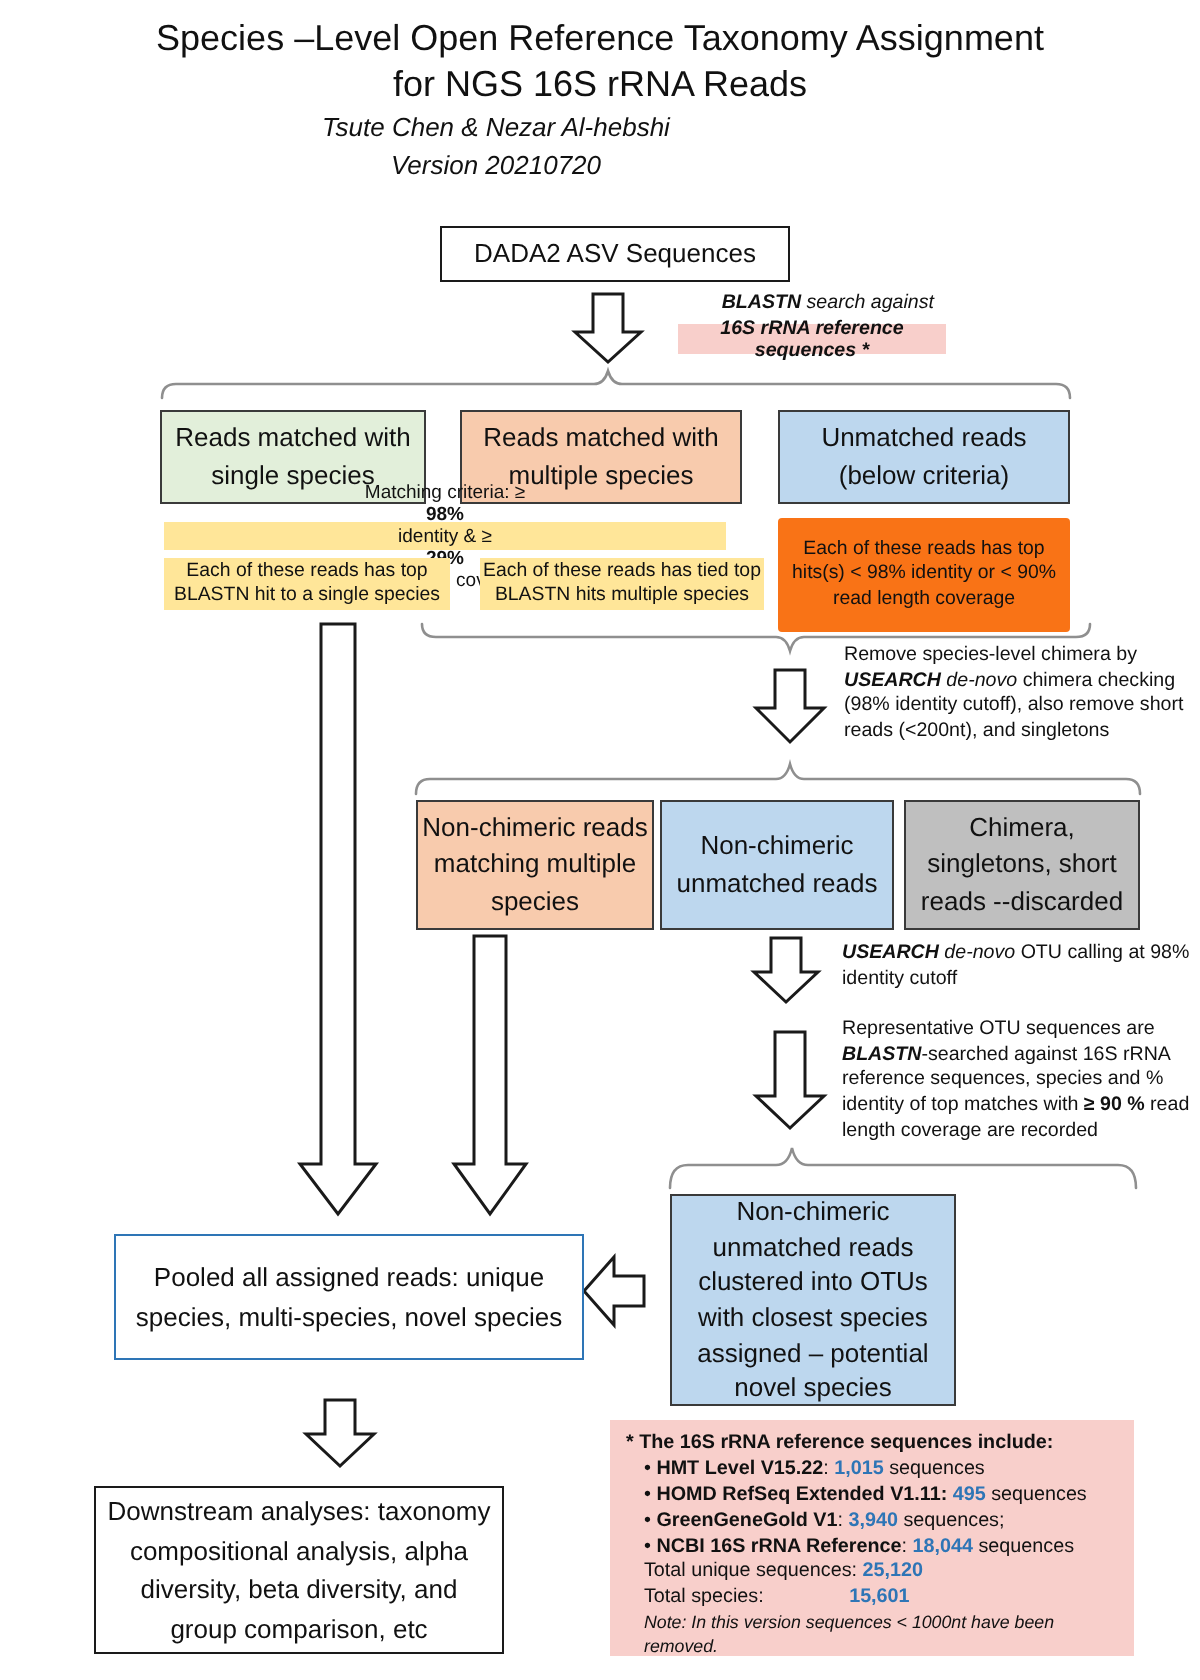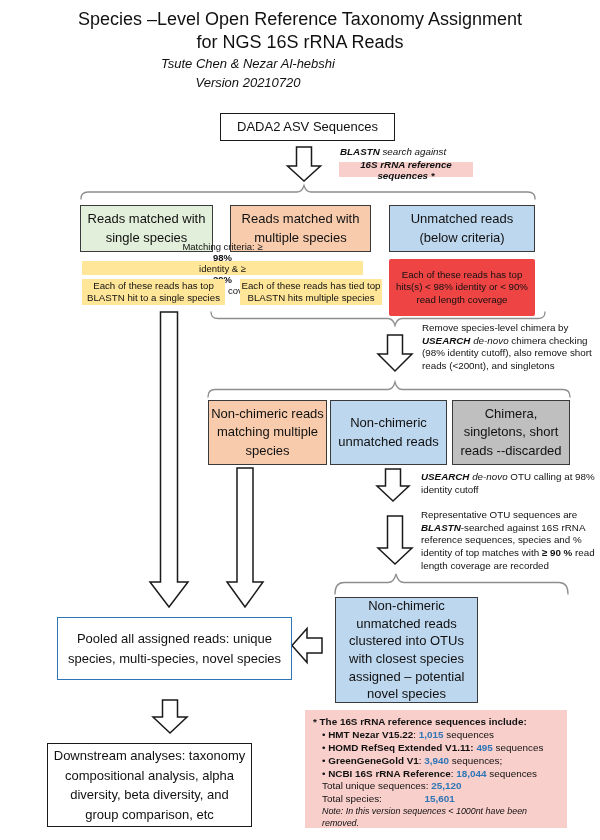--- a/index.html
+++ b/index.html
@@ -49,57 +49,57 @@
 
   <div class="abs ttl" style="top:8px;left:0;">
     <div>Species –Level Open Reference Taxonomy Assignment</div>
     <div>for NGS 16S rRNA Reads</div>
   </div>
   <div class="abs sub" style="top:56px;left:0;">Tsute Chen &amp; Nezar Al-hebshi</div>
   <div class="abs sub" style="top:75px;left:0;">Version 20210720</div>
 
   <div class="abs center whitebox f13" style="left:220px;top:113px;width:175px;height:28px;">DADA2 ASV Sequences</div>
 
-  <div class="abs lbl it" style="left:340px;top:146px;width:127px;text-align:left;"><span class="bi">BLASTN</span><span> search against</span></div>
+  <div class="abs lbl it" style="left:340px;top:146px;width:127px;text-align:right;"><span class="bi">BLASTN</span><span> search against</span></div>
   <div class="abs center bi" style="left:339px;top:162px;width:134px;height:15px;background:#F8CFCB;font-size:9.8px;">16S rRNA reference sequences *</div>
 
   <div class="abs center box f13" style="left:80px;top:205px;width:133px;height:47px;background:#E2EFDA;">Reads matched with single species</div>
   <div class="abs center box f13" style="left:230px;top:205px;width:141px;height:47px;background:#F8CBAD;">Reads matched with multiple species</div>
   <div class="abs center box f13" style="left:389px;top:205px;width:146px;height:47px;background:#BDD7EE;">Unmatched reads (below criteria)</div>
 
   <div class="abs center" style="left:82px;top:261px;width:281px;height:14px;background:#FFE699;font-size:9.5px;white-space:nowrap;flex-direction:column;">
       <span>Matching criteria: ≥ </span>
       <span class="bld">98%</span>
       <span> identity &amp; ≥ </span>
       <span class="bld">29%</span>
       <span> read length coverage</span>
     </div>
   <div class="abs center f10" style="left:82px;top:279px;width:143px;height:26px;background:#FFE699;">Each of these reads has top BLASTN hit to a single species</div>
   <div class="abs center f10" style="left:240px;top:279px;width:142px;height:26px;background:#FFE699;">Each of these reads has tied top BLASTN hits multiple species</div>
-  <div class="abs center f10" style="left:389px;top:259px;width:146px;height:57px;background:#ef4444;border-radius:2px;padding:0 2px;">Each of these reads has top hits(s) &lt; 98% identity or &lt; 90% read length coverage</div>
+  <div class="abs center f10" style="left:389px;top:259px;width:146px;height:57px;background:#f97316;border-radius:2px;padding:0 2px;">Each of these reads has top hits(s) &lt; 98% identity or &lt; 90% read length coverage</div>
 
   <div class="abs lbl" style="left:422px;top:322px;width:172px;"><span>Remove species-level chimera by </span><span class="bi">USEARCH</span><span class="it"> de-novo</span><span> chimera checking (98% identity cutoff), also remove short reads (&lt;200nt), and singletons</span></div>
 
   <div class="abs center box f13" style="left:330px;top:400px;width:117px;height:65px;background:#BDD7EE;">Non-chimeric unmatched reads</div>
   <div class="abs center box f13" style="left:208px;top:400px;width:119px;height:65px;background:#F8CBAD;">Non-chimeric reads matching multiple species</div>
   <div class="abs center box f13" style="left:452px;top:400px;width:118px;height:65px;background:#BFBFBF;padding:0 2px;">Chimera, singletons, short reads --discarded</div>
 
   <div class="abs lbl" style="left:421px;top:471px;width:178px;"><span class="bi">USEARCH</span><span class="it"> de-novo</span><span> OTU calling at 98% identity cutoff</span></div>
 
   <div class="abs lbl" style="left:421px;top:509px;width:180px;"><span>Representative OTU sequences are </span><span class="bi">BLASTN</span><span>-searched against 16S rRNA reference sequences, species and % identity of top matches with </span><span class="bld">≥ 90 %</span><span> read length coverage are recorded</span></div>
 
   <div class="abs center box f13" style="left:335px;top:597px;width:143px;height:106px;background:#BDD7EE;line-height:1.35;padding:0 6px;">Non-chimeric unmatched reads clustered into OTUs with closest species assigned – potential novel species</div>
 
   <div class="abs center f13" style="left:57px;top:617px;width:235px;height:63px;background:#fff;border:1.6px solid #2E75B6;line-height:1.5;">Pooled all assigned reads: unique species, multi-species, novel species</div>
 
   <div class="abs center whitebox f13" style="left:47px;top:743px;width:205px;height:84px;line-height:1.5;padding:0 4px;">Downstream analyses: taxonomy compositional analysis, alpha diversity, beta diversity, and group comparison, etc</div>
 
   <div class="abs" style="left:305px;top:710px;width:262px;height:118px;background:#F8CFCB;font-size:9.9px;line-height:1.3;padding:6px 8px;">
     <div style="font-weight:600;">* The 16S rRNA reference sequences include:</div>
-    <div class="refline"><span>• </span><span class="bld">HMT Nezar V15.22</span><span>: </span><span class="num" style="color:#2E75B6;">1,015</span><span> sequences</span></div>
+    <div class="refline"><span>• </span><span class="bld">HMT Level V15.22</span><span>: </span><span class="num" style="color:#2E75B6;">1,015</span><span> sequences</span></div>
     <div class="refline"><span>• </span><span class="bld">HOMD RefSeq Extended V1.11:</span><span> </span><span class="num" style="color:#2E75B6;">495</span><span> sequences</span></div>
     <div class="refline"><span>• </span><span class="bld">GreenGeneGold V1</span><span>: </span><span class="num" style="color:#2E75B6;">3,940</span><span> sequences;</span></div>
     <div class="refline"><span>• </span><span class="bld">NCBI 16S rRNA Reference</span><span>: </span><span class="num" style="color:#2E75B6;">18,044</span><span> sequences</span></div>
     <div class="refline"><span>Total unique sequences: </span><span class="num" style="color:#2E75B6;">25,120</span></div>
     <div class="refline"><span>Total species: </span><span class="num" style="color:#2E75B6;margin-left:40px;">15,601</span></div>
     <div class="refline it" style="font-size:8.9px;">Note: In this version sequences &lt; 1000nt have been removed.</div>
   </div>
 
 </div>
 

